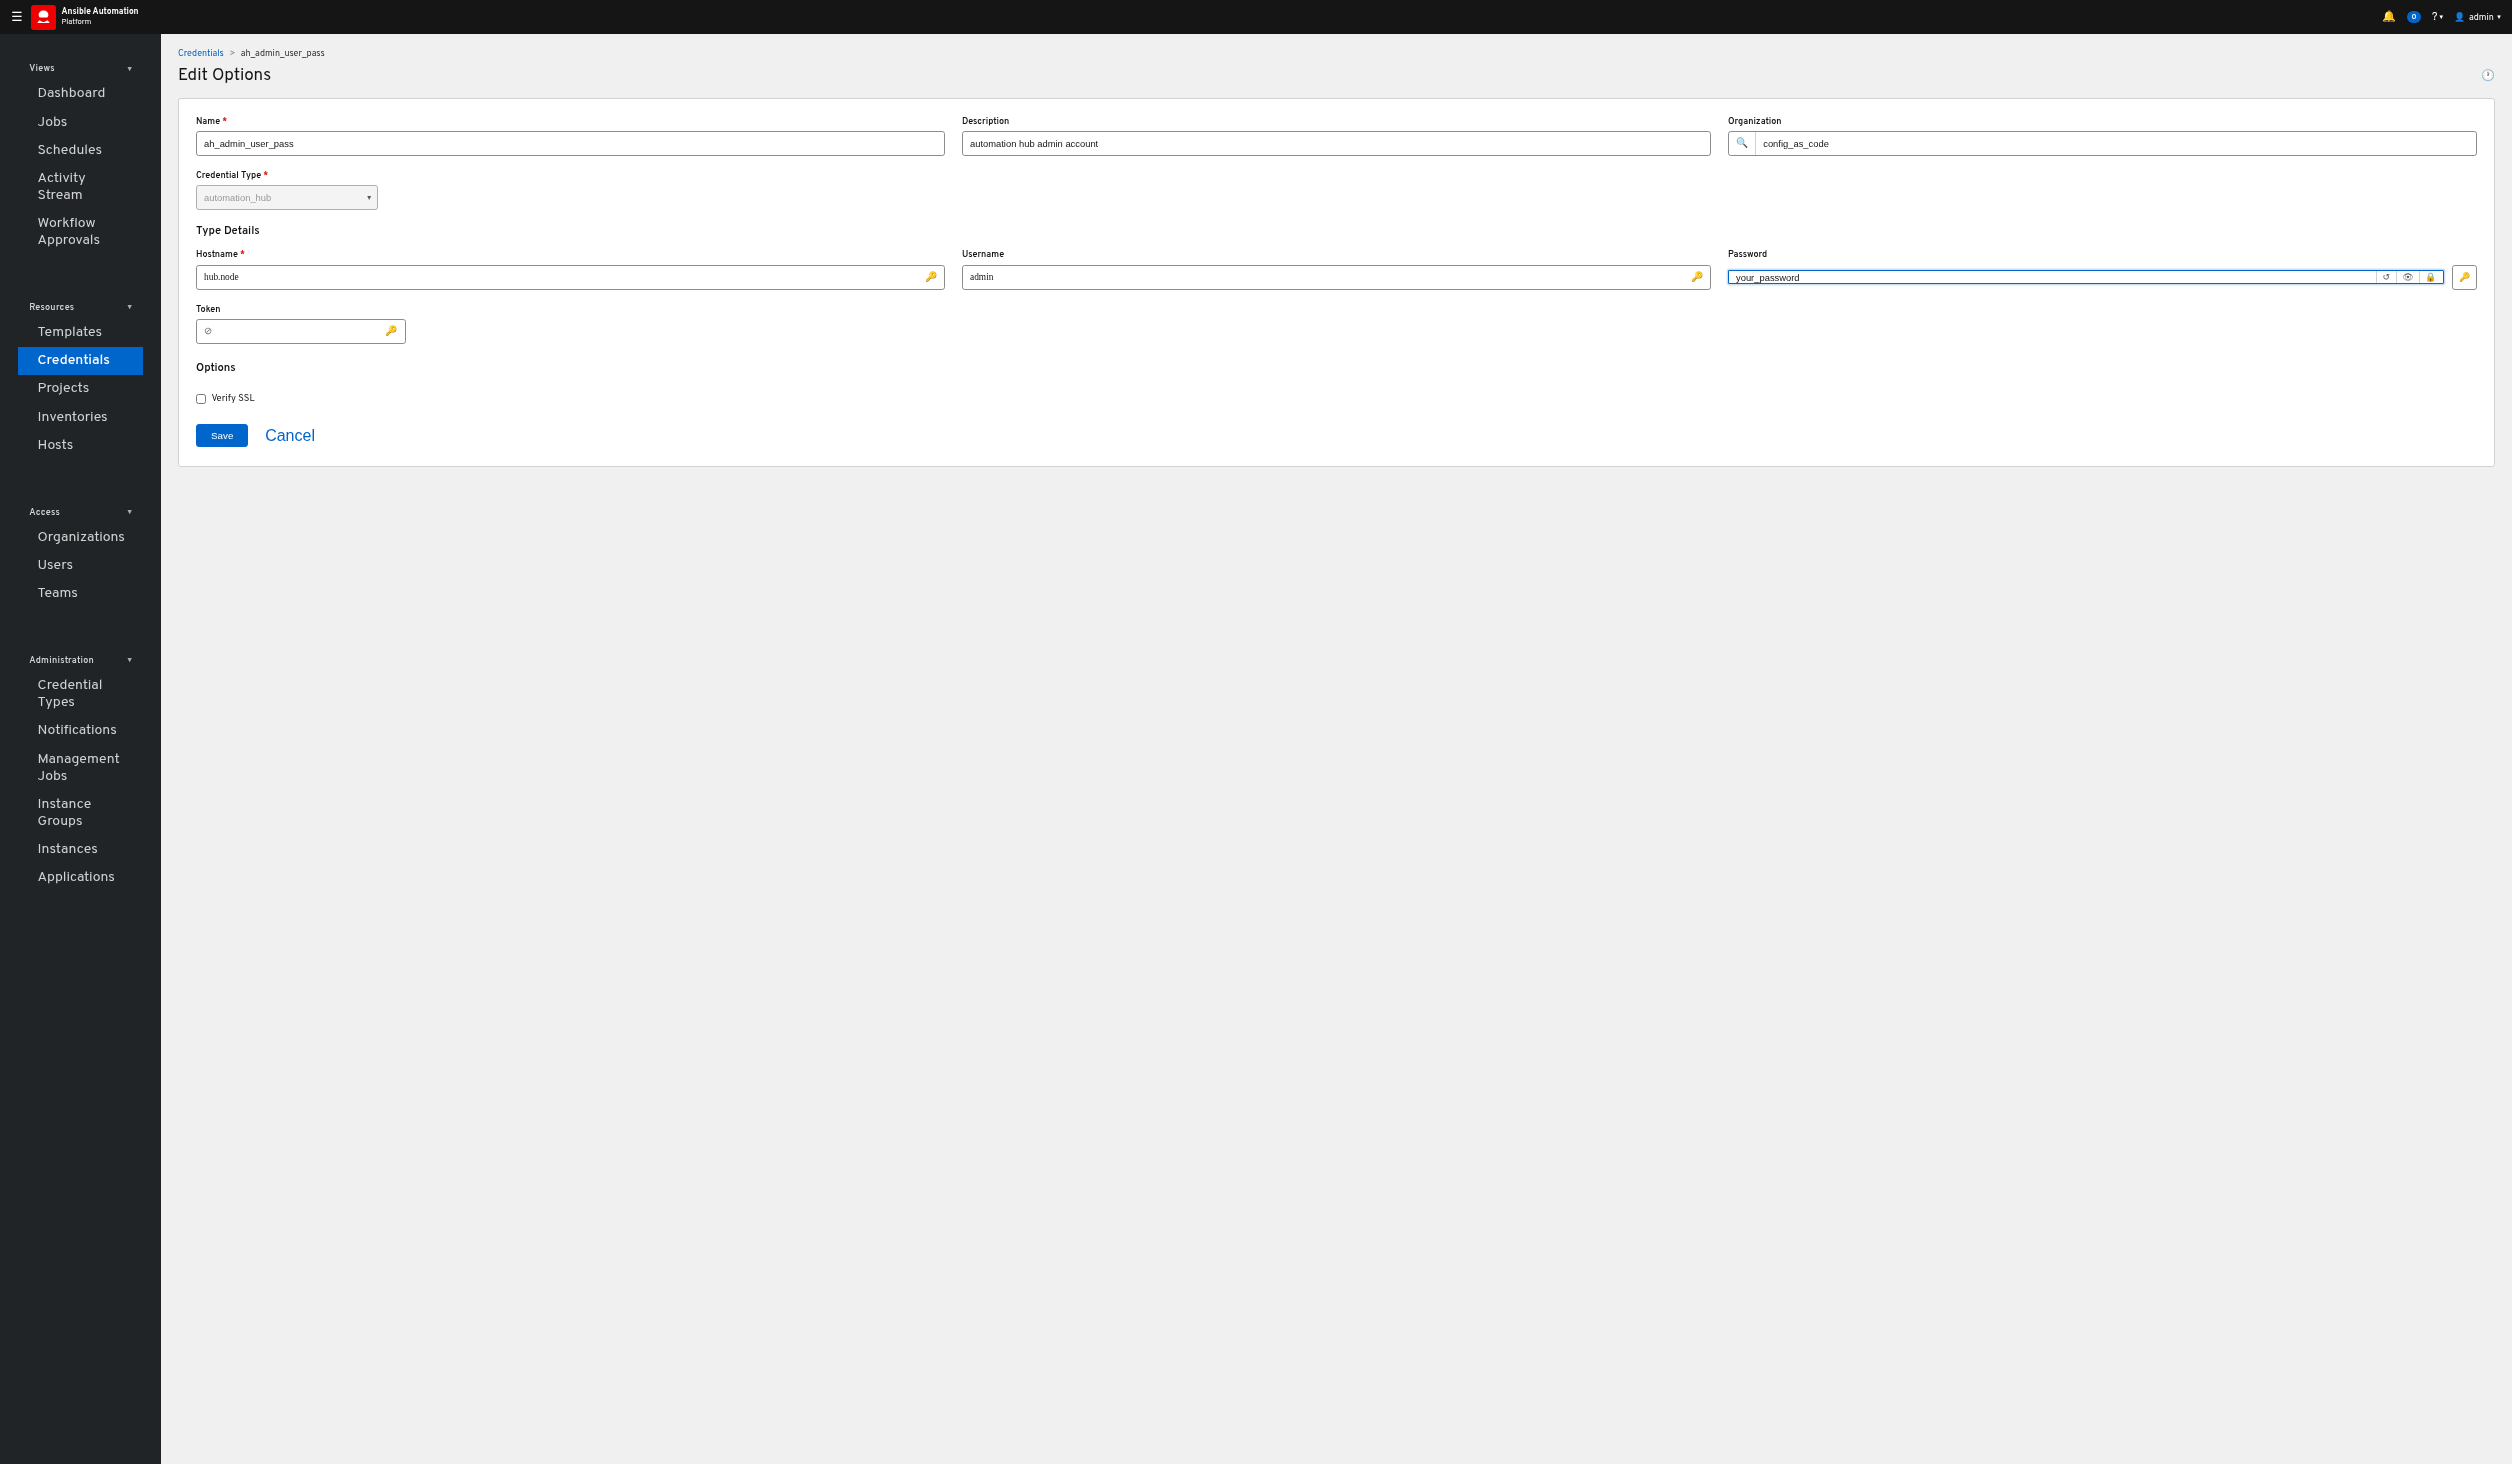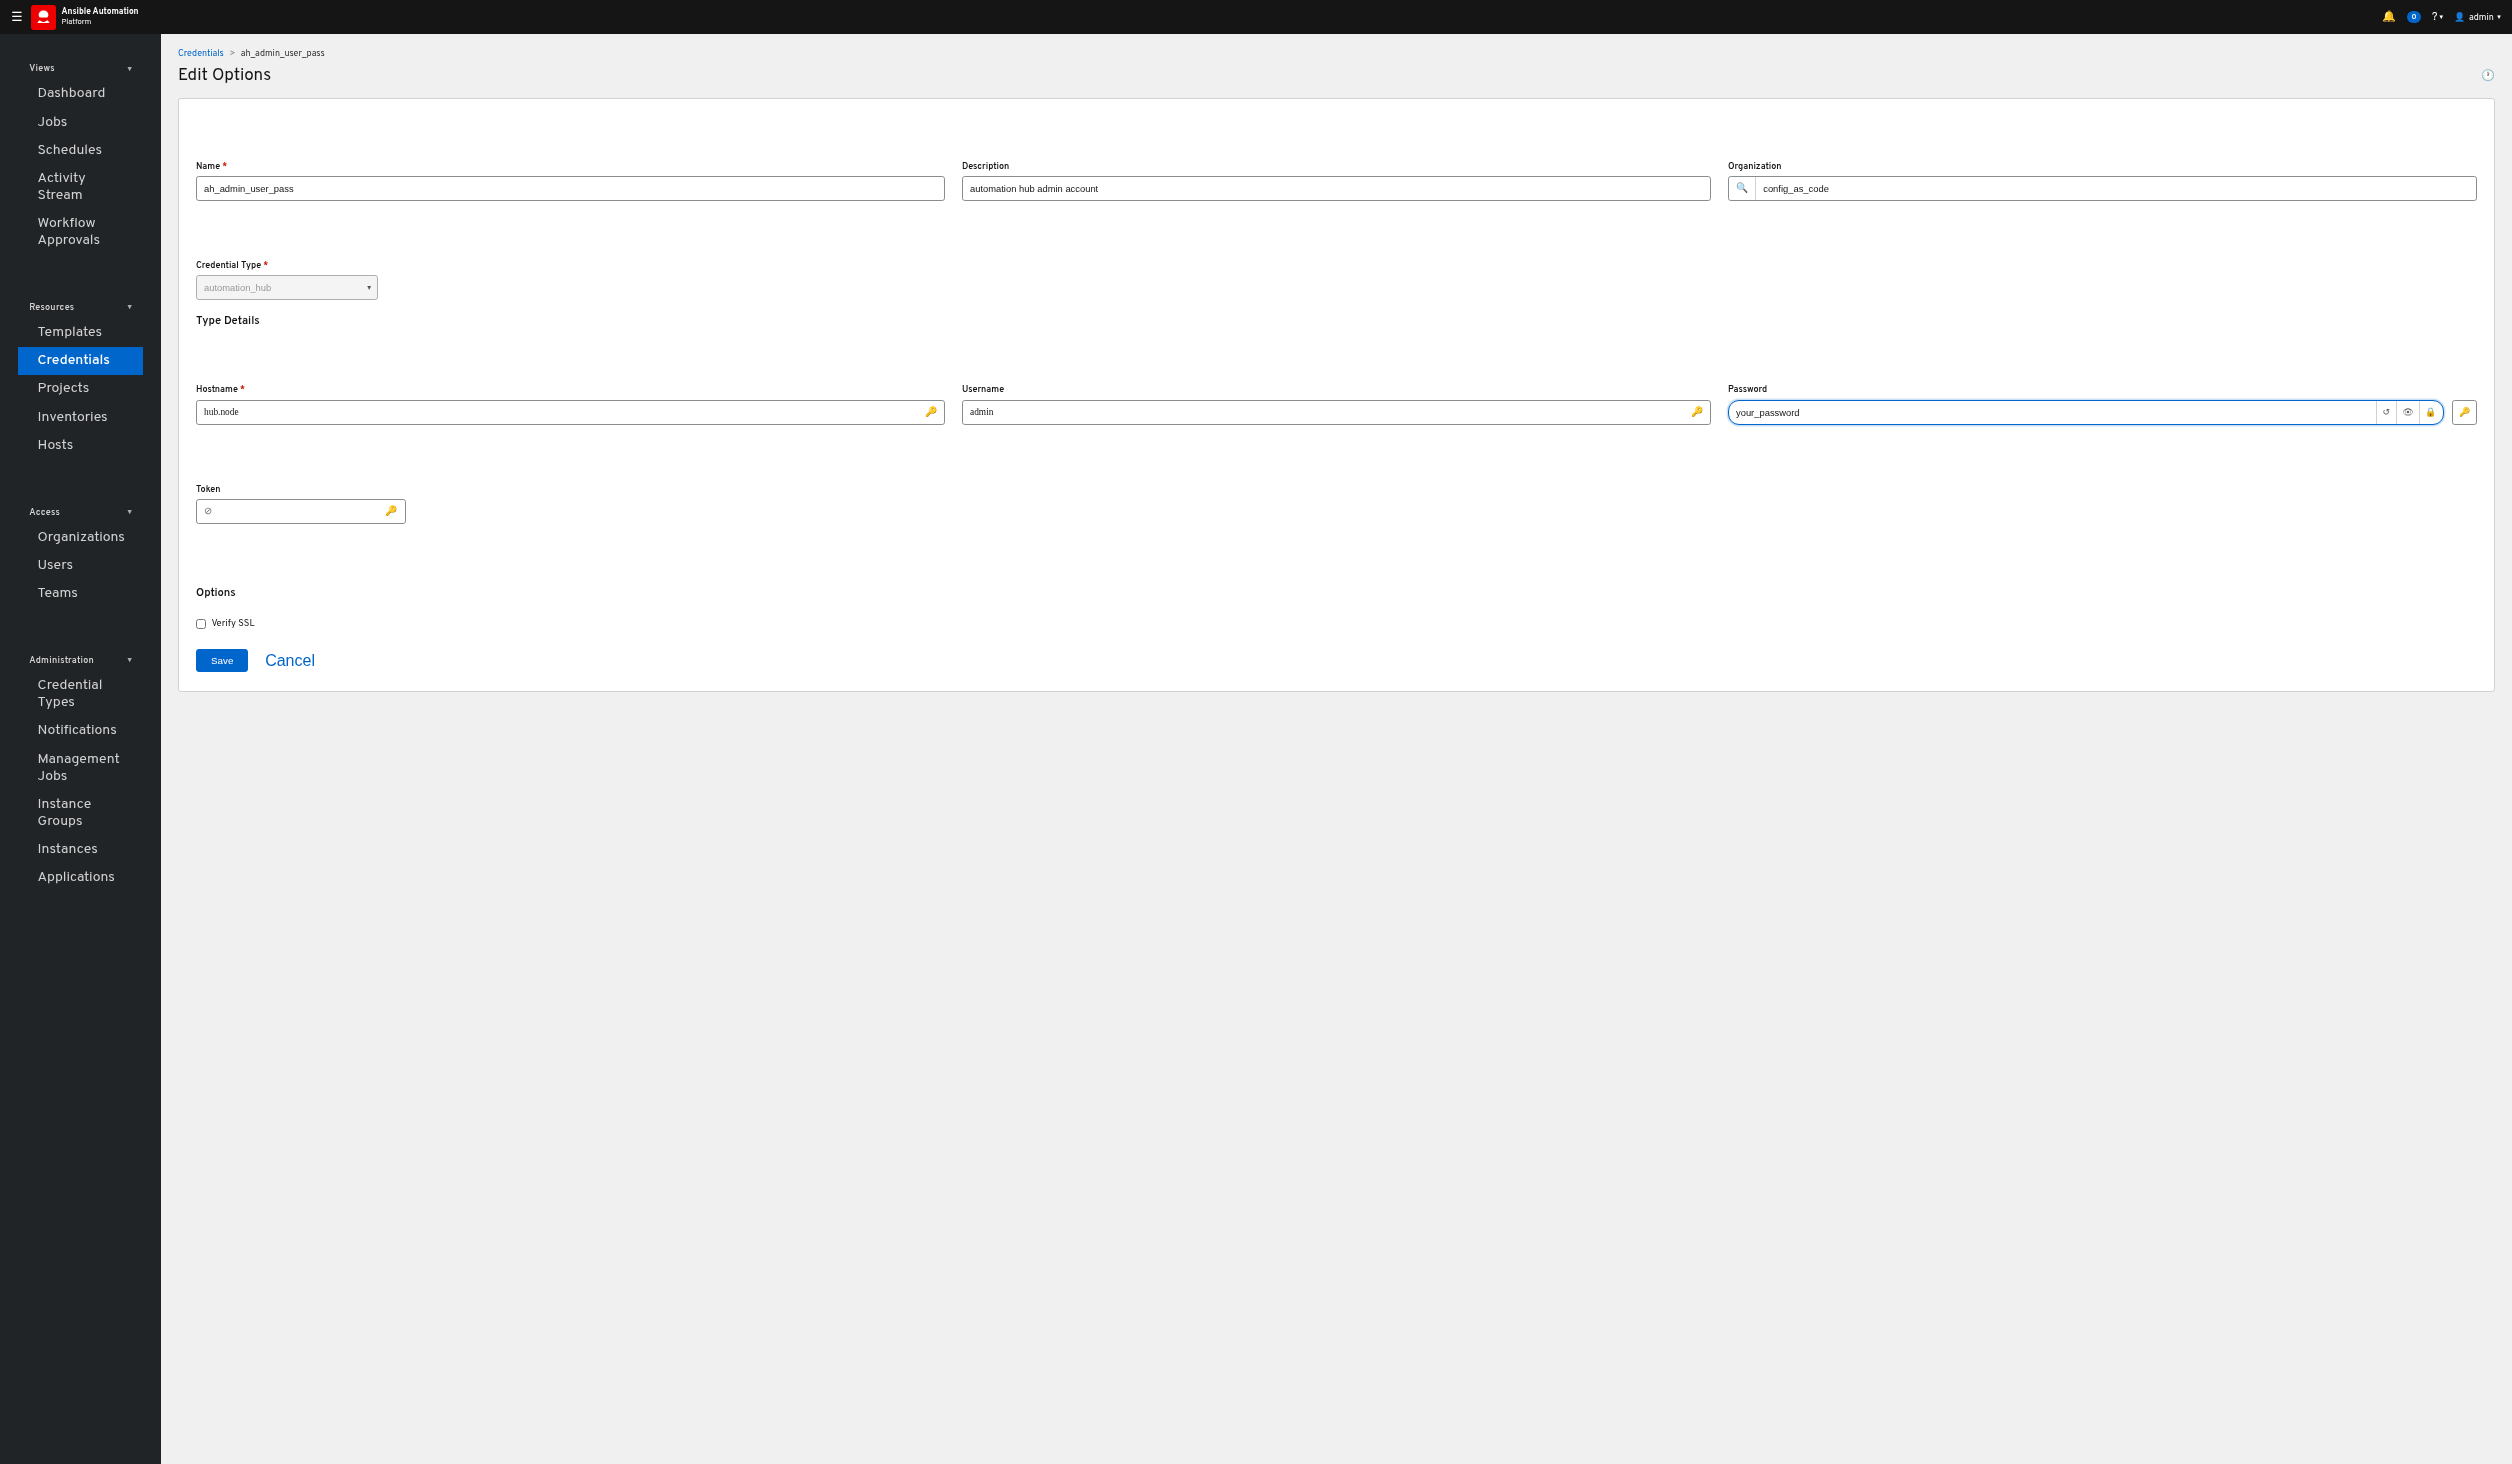--- a/index.html
+++ b/index.html
@@ -178,21 +178,20 @@
       gap: 17px;
       margin-bottom: 14px;
       flex-wrap: wrap;
     }
     .form-group {
       display: flex;
       flex-direction: column;
       gap: 4.2px;
       flex: 1;
       min-width: 140px;
-      margin-top: 45px;
     }
     .form-group.fixed { flex: 0 0 auto; min-width: 182px; }
     .form-label {
       font-size: 9px;
       font-weight: 600;
       color: #151515;
     }
     .form-label .required {
       color: #c9190b;
       margin-left: 2.1px;
@@ -294,22 +293,22 @@
       color: #151515;
       margin-bottom: 11.2px;
       margin-top: 2.8px;
     }
 
     
     .password-group {
       display: flex;
       align-items: center;
       border: 0.7px solid #06c;
-      border-radius: 11px;
-      height: 25px;
+      border-radius: 1px;
+      height: 14px;
       background: #fff;
       box-shadow: 0 0 0 1.4px rgba(0,102,204,0.2);
       overflow: visible;
       position: relative;
     }
     .password-group input {
       border: none;
       outline: none;
       padding: 0 7px;
       font-size: 9.4px;

